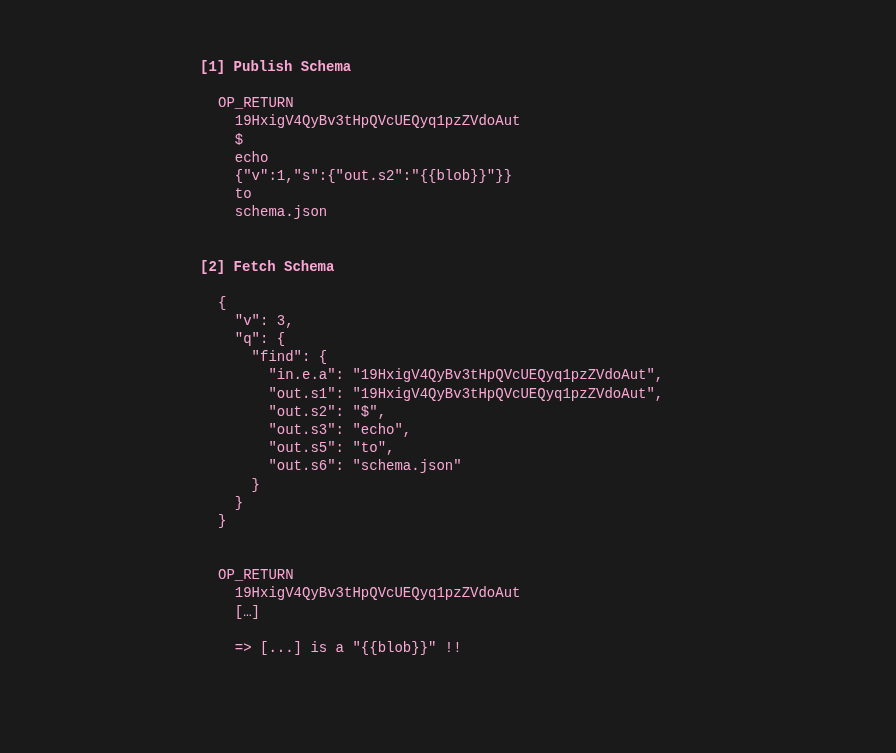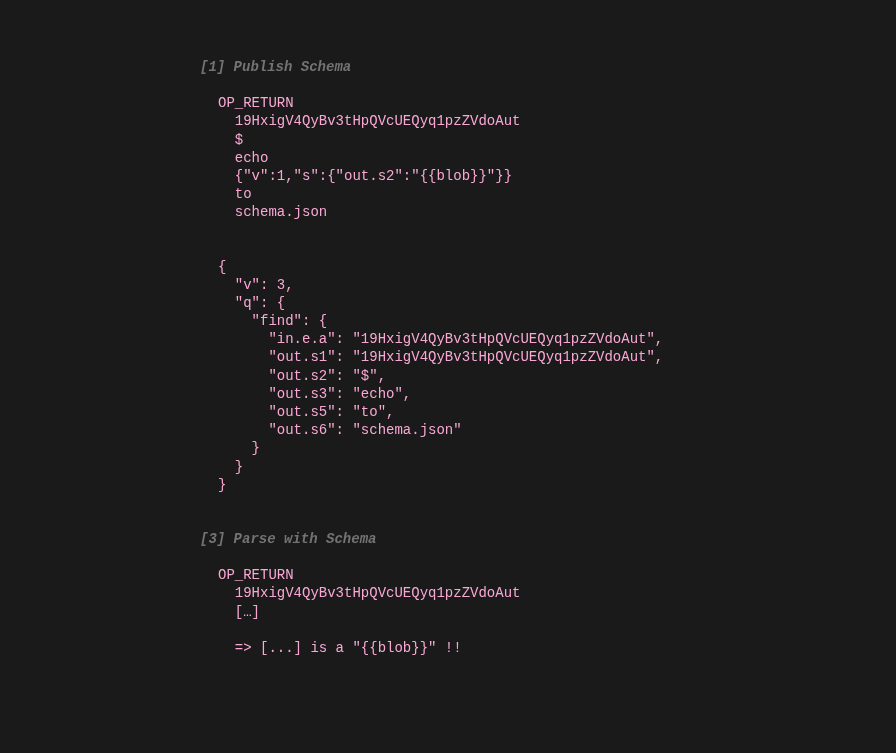--- a/index.html
+++ b/index.html
@@ -11,24 +11,23 @@
       background-color: #1a1a1a;
       font-family: 'Courier New', Consolas, monospace;
       font-size: 14px;
       line-height: 1.3;
       color: #d0d0d0;
       width: 896px;
       height: 753px;
       padding: 58px 0 0 200px;
     }
     .section-heading {
-      color: #737373;
+      color: #f9a8d4;
       font-weight: bold;
       margin-bottom: 18px;
-      font-style: italic;
     }
     .code-block {
       color: #f9a8d4;
       white-space: pre;
       margin-bottom: 36px;
       padding-left: 18px;
     }
     .section {
       margin-bottom: 18px;
     }
@@ -41,35 +40,35 @@
   <div class="code-block">OP_RETURN
   19HxigV4QyBv3tHpQVcUEQyq1pzZVdoAut
   $
   echo
   {"v":1,"s":{"out.s2":"{{blob}}"}}
   to
   schema.json</div>
 </div>
 
 <div class="section">
+  <div class="section-heading">[2] Fetch Schema</div>
   <div class="code-block">{
   "v": 3,
   "q": {
     "find": {
       "in.e.a": "19HxigV4QyBv3tHpQVcUEQyq1pzZVdoAut",
       "out.s1": "19HxigV4QyBv3tHpQVcUEQyq1pzZVdoAut",
       "out.s2": "$",
       "out.s3": "echo",
       "out.s5": "to",
       "out.s6": "schema.json"
     }
   }
 }</div>
 </div>
 
 <div class="section">
-  <div class="section-heading">[3] Parse with Schema</div>
   <div class="code-block">OP_RETURN
   19HxigV4QyBv3tHpQVcUEQyq1pzZVdoAut
   […]
 
   =&gt; [...] is a "{{blob}}" !!</div>
 </div>
 
 </body></html>

